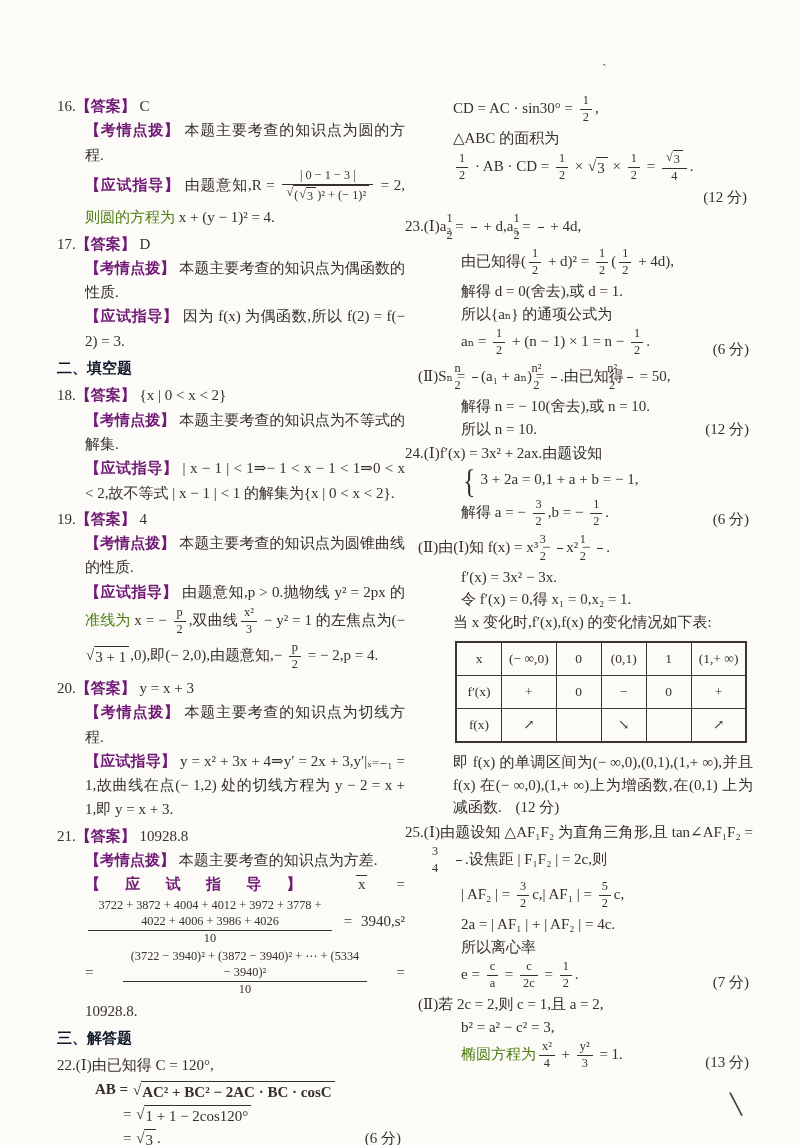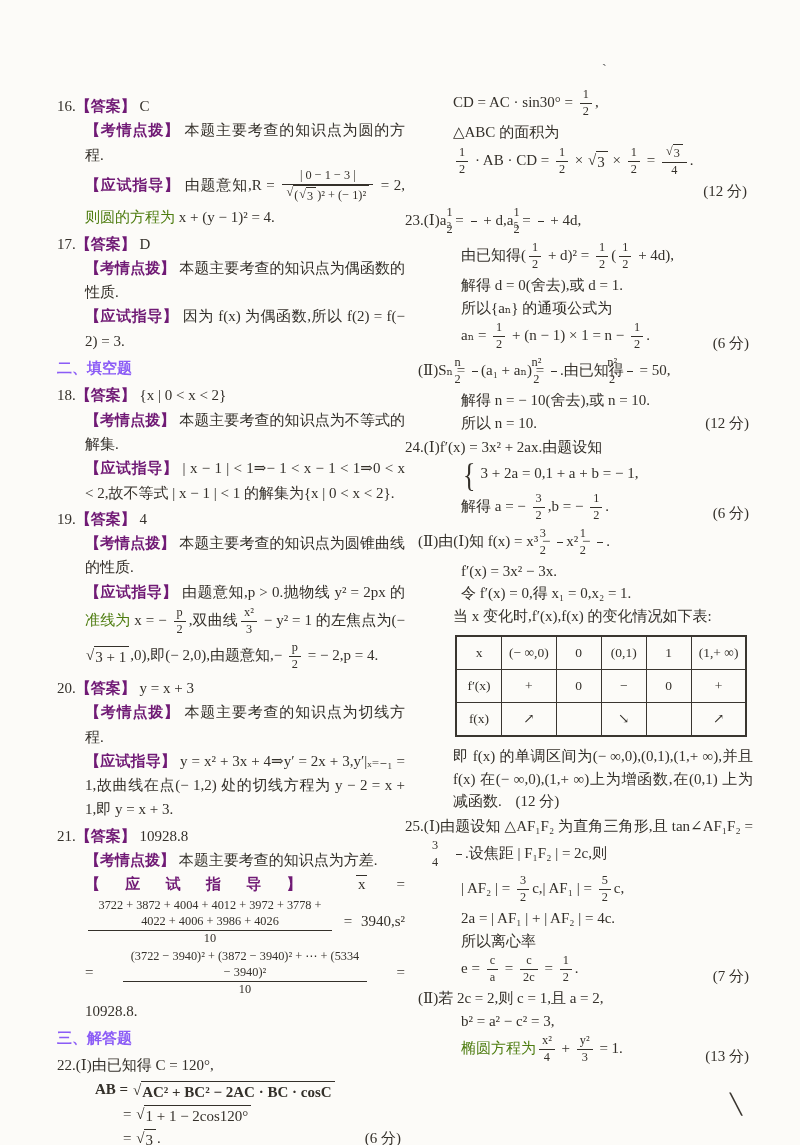--- a/index.html
+++ b/index.html
@@ -1,28 +1,28 @@
 <!DOCTYPE html>
 <html><head>
 <meta charset="utf-8">
 <style>
   html,body{margin:0;padding:0;background:#e9e9e7;}
   .page{position:relative;width:800px;height:1145px;background:#fcfbf8;overflow:hidden;
         font-family:"Liberation Serif","DejaVu Serif",serif;color:#34302a;}
   .col{position:absolute;font-size:15px;}
   .col-left{left:57px;top:94px;width:348px;line-height:1.62;}
-  .col-right{left:405px;top:86px;width:348px;line-height:1.5;}
+  .col-right{left:405px;top:92px;width:348px;line-height:1.5;}
   .qb{padding-left:28px;margin-bottom:2px;}
   .qb-r{padding-left:48px;margin-bottom:2px;}
   .hang{text-indent:-28px;}
   .hang-r{text-indent:-48px;}
   .sub2{text-indent:-35px;}
   .para{text-align:justify;}
   .ln{min-height:22px;}
-  .sect{font-weight:bold;color:#8b5cf6;margin:3px 0;}
+  .sect{font-weight:bold;color:#0f172a;margin:3px 0;}
   .bk{font-weight:bold;color:#701a75;}
   .warm{color:#4d7c0f;}
   .frac{display:inline-flex;flex-direction:column;vertical-align:middle;text-align:center;
         margin:1px 3px;font-size:.82em;line-height:1.3;}
   .frac > .num{border-bottom:1px solid currentColor;padding:0 3px;max-width:238px;}
   .frac > .den{padding:0 3px;max-width:238px;}
   .sqrt{display:inline-flex;align-items:flex-start;vertical-align:middle;margin:0 1px;}
   .rsym{line-height:1.25;}
   .rad{border-top:1px solid currentColor;line-height:1.25;padding:1px 3px 0 1px;}
   .ovl{border-top:1px solid currentColor;padding:0 2px;}

